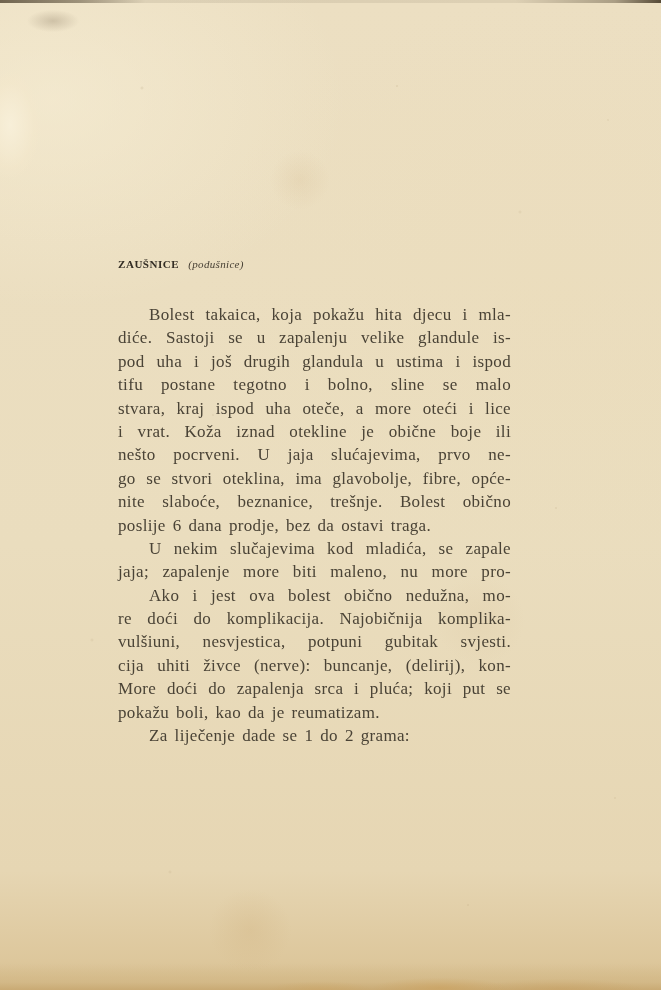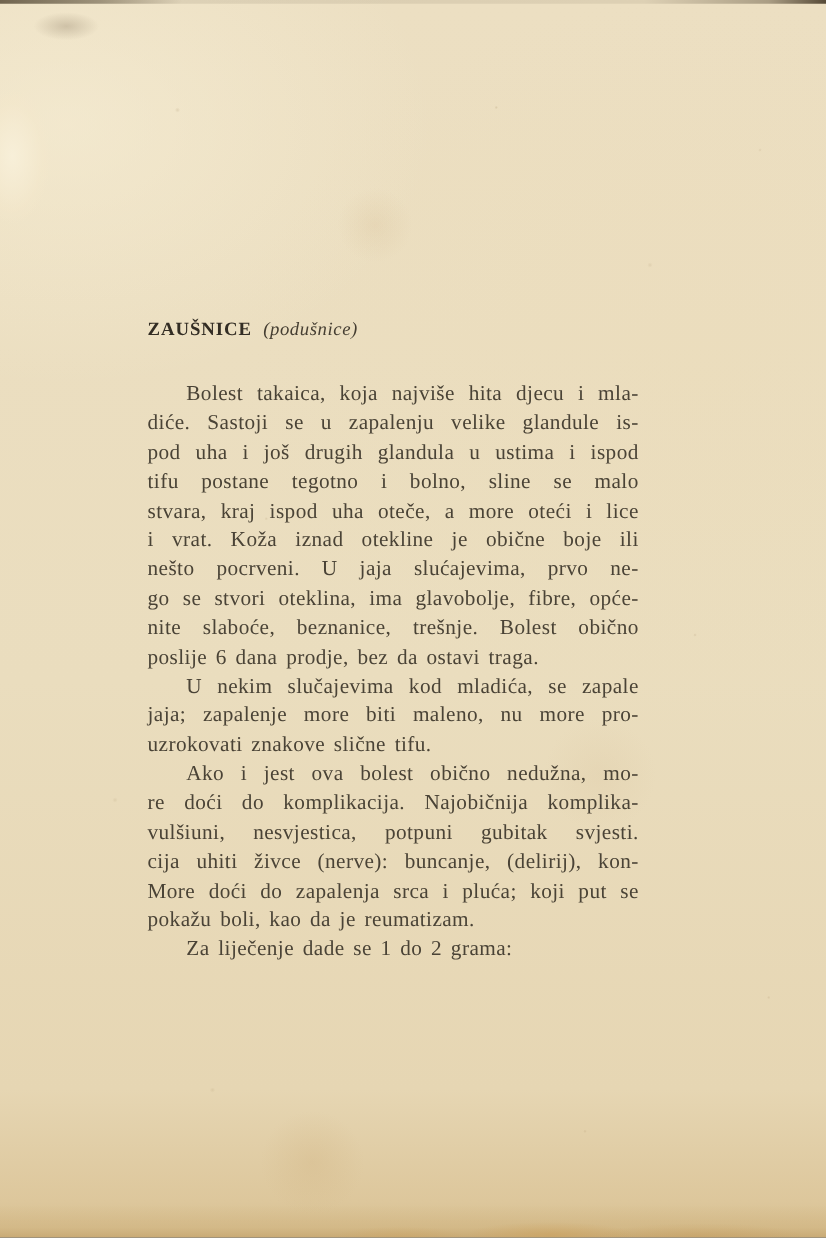--- a/index.html
+++ b/index.html
@@ -94,21 +94,21 @@
     width: 393px;
     color: #4a4336;
     font-size: 17px;
     line-height: 23.4px;
     letter-spacing: 0.02em;
     word-spacing: 0.14em;
   }
 
   .heading {
     margin: 0 0 27px 0;
-    font-size: 15px;
+    font-size: 11px;
     line-height: 24px;
     font-weight: normal;
     white-space: nowrap;
   }
   .heading .term {
     font-weight: bold;
     letter-spacing: 0.05em;
     color: #332d24;
   }
   .heading .synonym {
@@ -142,34 +142,33 @@
   <div class="edge-top"></div>
   <div class="edge-bottom"></div>
 
   <div class="content">
     <h1 class="heading">
       <span class="term">ZAUŠNICE</span><span class="synonym">(podušnice)</span>
     </h1>
 
     <div class="textblock">
 
-      <div class="line just indent">Bolest takaica, koja najviše hita djecu i mla-</div>
+      <div class="line just indent">Bolest takaica, koja pokažu hita djecu i mla-</div>
       <div class="line just">diće. Sastoji se u zapalenju velike glandule is-</div>
       <div class="line just">pod uha i još drugih glandula u ustima i ispod</div>
       <div class="line just">tifu postane tegotno i bolno, sline se malo</div>
       <div class="line just">stvara, kraj ispod uha oteče, a more oteći i lice</div>
       <div class="line just">i vrat. Koža iznad otekline je obične boje ili</div>
       <div class="line just">nešto pocrveni. U jaja slućajevima, prvo ne-</div>
       <div class="line just">go se stvori oteklina, ima glavobolje, fibre, opće-</div>
       <div class="line just">nite slaboće, beznanice, trešnje. Bolest obično</div>
       <div class="line">poslije 6 dana prodje, bez da ostavi traga.</div>
 
       <div class="line just indent">U nekim slučajevima kod mladića, se zapale</div>
       <div class="line just">jaja; zapalenje more biti maleno, nu more pro-</div>
-      <div class="line">uzrokovati znakove slične tifu.</div>
 
       <div class="line just indent">Ako i jest ova bolest obično nedužna, mo-</div>
       <div class="line just">re doći do komplikacija. Najobičnija komplika-</div>
       <div class="line just">vulšiuni, nesvjestica, potpuni gubitak svjesti.</div>
       <div class="line just">cija uhiti živce (nerve): buncanje, (delirij), kon-</div>
       <div class="line just">More doći do zapalenja srca i pluća; koji put se</div>
       <div class="line">pokažu boli, kao da je reumatizam.</div>
 
       <div class="line indent">Za liječenje dade se 1 do 2 grama:</div>
     </div>

